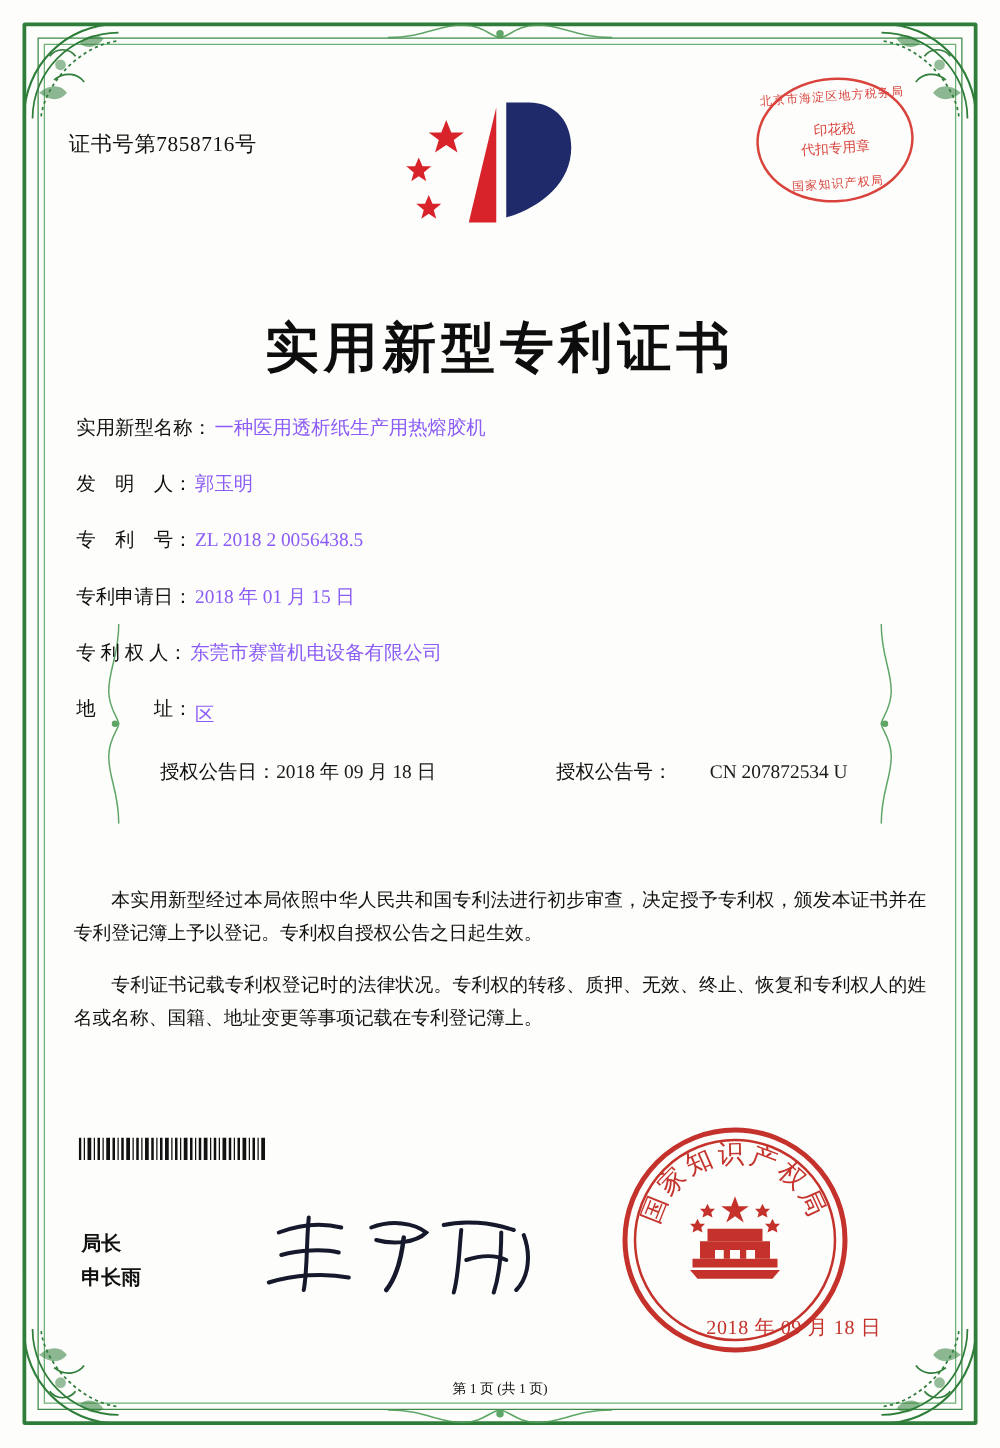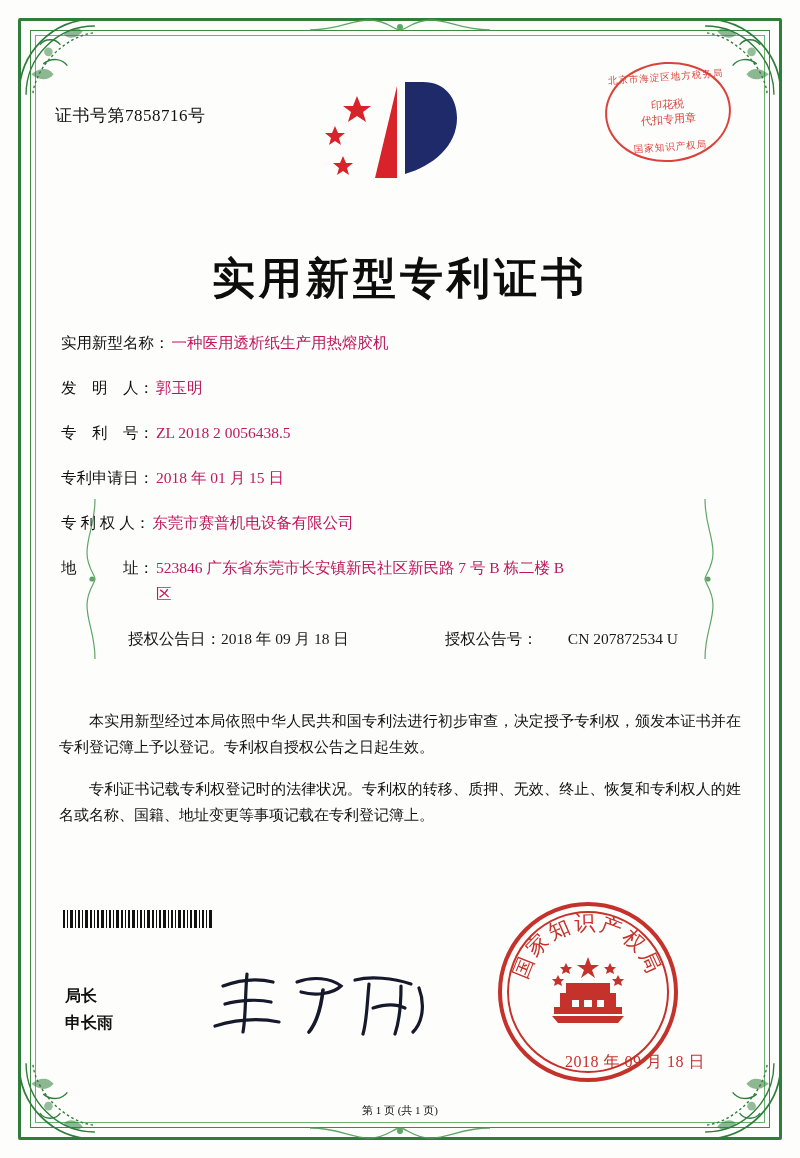--- a/index.html
+++ b/index.html
@@ -144,21 +144,21 @@
     align-items: flex-start;
     margin-bottom: 24px;
   }
   .field-label {
     flex: 0 0 auto;
     white-space: pre;
     color: #111;
   }
   .field-value {
     flex: 1 1 auto;
-    color: #be185d;
+    color: #8b5cf6;
     padding-left: 2px;
   }
   .field-row.two-col { justify-content: center; }
   .field-row .col2 {
     margin-left: 96px;
     display: flex;
     gap: 30px;
   }
   .addr-wrap { display: block; }
   .addr-wrap .line2 { display: block; margin-top: 5px; }
@@ -370,21 +370,20 @@
       </div>
 
       <div class="field-row">
         <span class="field-label">专 利 权 人：</span>
         <span class="field-value">东莞市赛普机电设备有限公司</span>
       </div>
 
       <div class="field-row">
         <span class="field-label">地　　　址：</span>
         <span class="field-value addr-wrap">
-          <span>523846 广东省东莞市长安镇新民社区新民路 7 号 B 栋二楼 B</span>
           <span class="line2">区</span>
         </span>
       </div>
 
       <div class="field-row two-col">
         <span class="field-label">授权公告日：</span>
         <span>2018 年 09 月 18 日</span>
         <span class="col2">
           <span class="field-label">授权公告号：</span>
           <span>CN 207872534 U</span>

